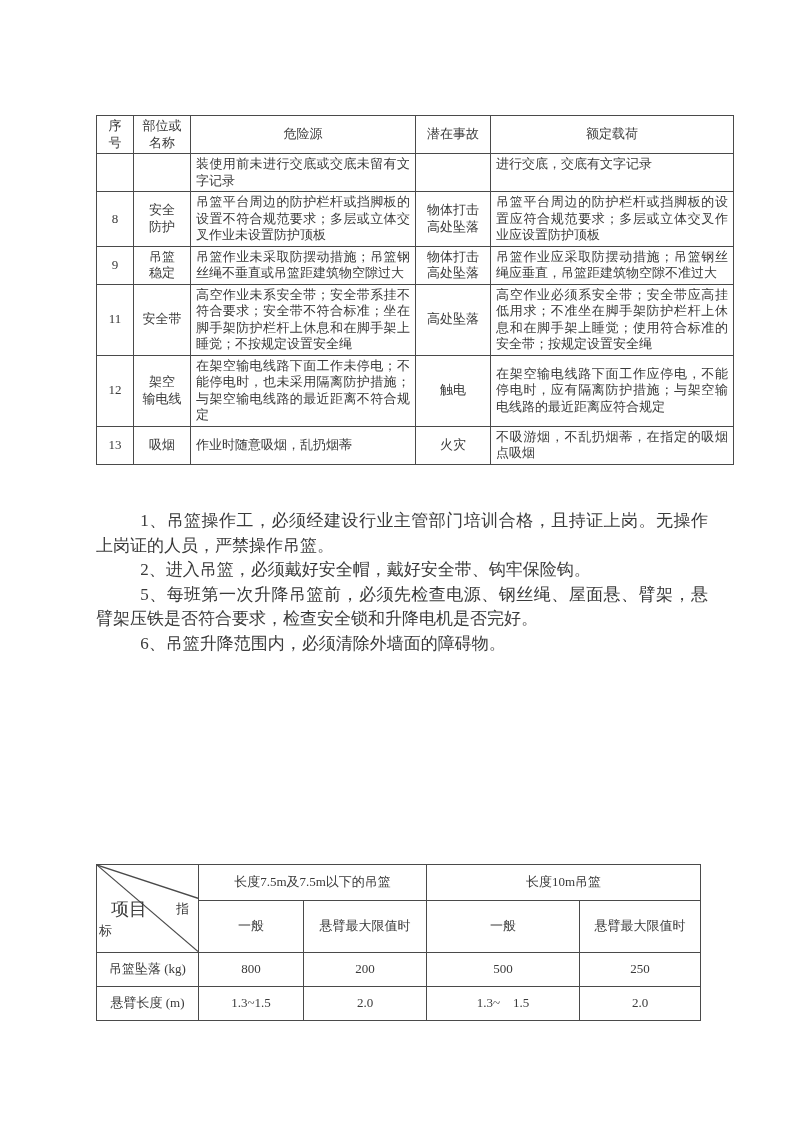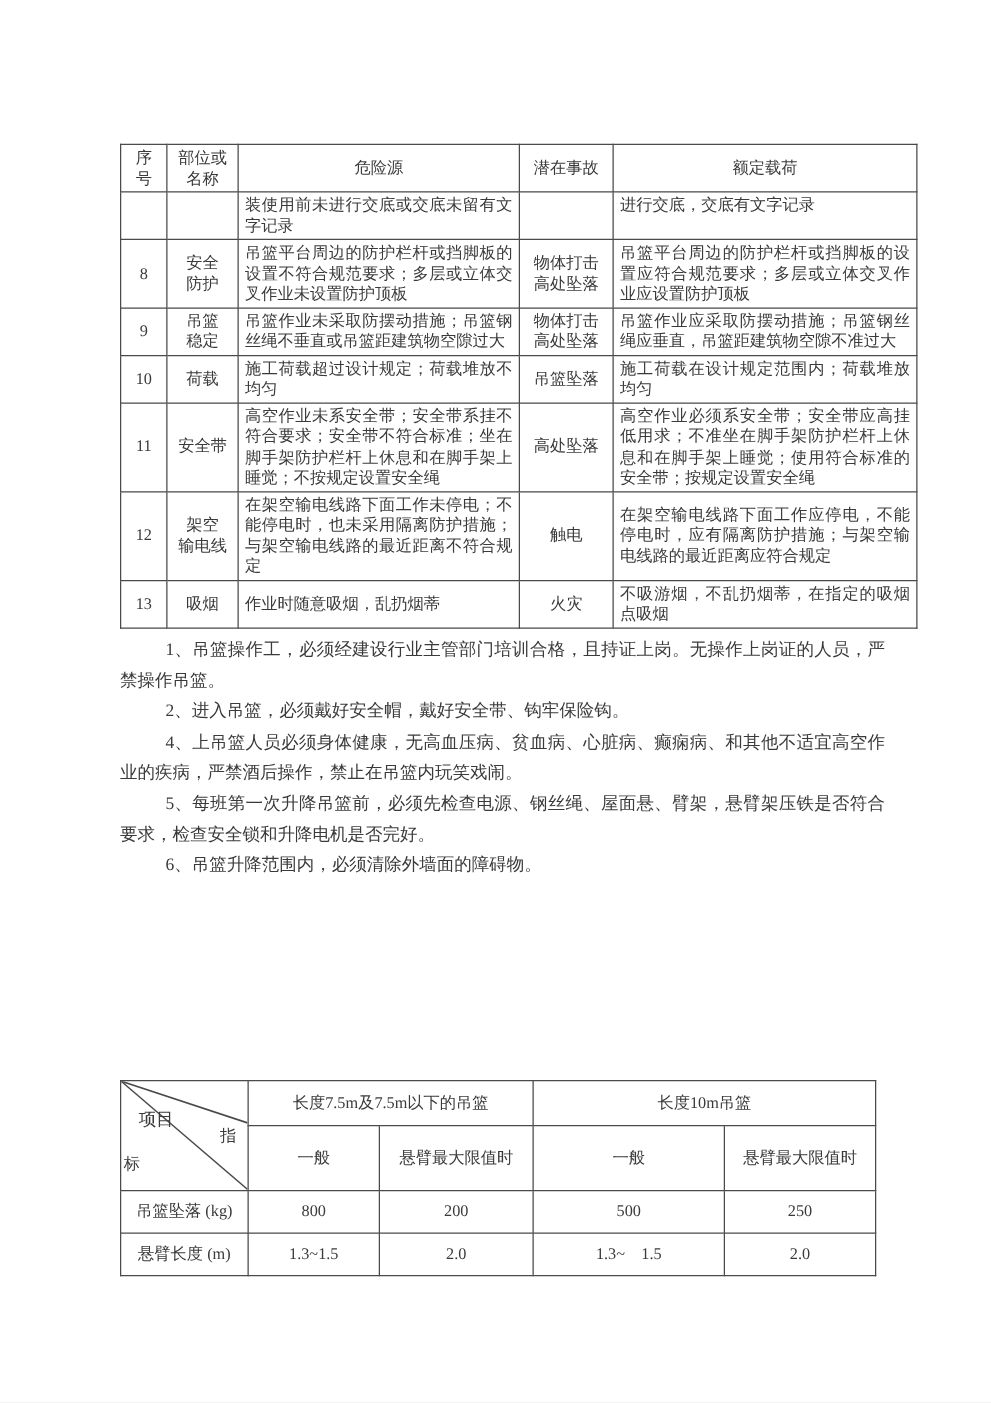--- a/index.html
+++ b/index.html
@@ -25,28 +25,28 @@
   }
   .c-center{text-align:center;}
   .c-left{text-align:justify;text-align-last:left;}
   
   .bodytext{position:absolute;left:96px;top:509px;width:612px;}
   .bodytext h2{
     margin:0;font-size:16.5px;font-weight:bold;
     line-height:24.6px;text-indent:2.6em;color:#2e2e2e;
   }
   .bodytext p{
-    margin:0;font-size:14px;line-height:24.6px;
+    margin:0;font-size:17px;line-height:24.6px;
     text-indent:2.6em;text-align:justify;color:#3a3a3a;
   }
   
   .load-table-wrap{position:absolute;left:96px;top:864px;width:604px;}
   .corner-cell{position:relative;padding:0;height:78px;}
   .corner-cell svg{position:absolute;left:0;top:0;width:100%;height:100%;display:block;}
-  .corner-item{position:absolute;left:14px;top:24px;font-size:14px;}
+  .corner-item{position:absolute;left:14px;top:36px;font-size:18px;}
   .corner-zhi{position:absolute;right:9px;top:36px;font-size:13px;}
   .corner-biao{position:absolute;left:2px;top:58px;font-size:13px;}
 </style>
 </head>
 <body>
 
 <div class="page">
 
   <div class="hazard-table-wrap">
     <table class="doc">
@@ -86,27 +86,20 @@
       <tr>
         <td class="c-center">9</td>
         <td class="c-center">吊篮
 稳定</td>
         <td class="c-left">吊篮作业未采取防摆动措施；吊篮钢丝绳不垂直或吊篮距建筑物空隙过大</td>
         <td class="c-center">物体打击
 高处坠落</td>
         <td class="c-left">吊篮作业应采取防摆动措施；吊篮钢丝绳应垂直，吊篮距建筑物空隙不准过大</td>
       </tr>
       <tr>
-        <td class="c-center">10</td>
-        <td class="c-center">荷载</td>
-        <td class="c-left">施工荷载超过设计规定；荷载堆放不均匀</td>
-        <td class="c-center">吊篮坠落</td>
-        <td class="c-left">施工荷载在设计规定范围内；荷载堆放均匀</td>
-      </tr>
-      <tr>
         <td class="c-center">11</td>
         <td class="c-center">安全带</td>
         <td class="c-left">高空作业未系安全带；安全带系挂不符合要求；安全带不符合标准；坐在脚手架防护栏杆上休息和在脚手架上睡觉；不按规定设置安全绳</td>
         <td class="c-center">高处坠落</td>
         <td class="c-left">高空作业必须系安全带；安全带应高挂低用求；不准坐在脚手架防护栏杆上休息和在脚手架上睡觉；使用符合标准的安全带；按规定设置安全绳</td>
       </tr>
       <tr>
         <td class="c-center">12</td>
         <td class="c-center">架空
 输电线</td>
@@ -121,21 +114,20 @@
         <td class="c-center">火灾</td>
         <td class="c-left">不吸游烟，不乱扔烟蒂，在指定的吸烟点吸烟</td>
       </tr>
     </tbody>
       </table>
   </div>
 
   <div class="bodytext">
     <p>1、吊篮操作工，必须经建设行业主管部门培训合格，且持证上岗。无操作上岗证的人员，严禁操作吊篮。</p>
     <p>2、进入吊篮，必须戴好安全帽，戴好安全带、钩牢保险钩。</p>
-    <p>4、上吊篮人员必须身体健康，无高血压病、贫血病、心脏病、癫痫病、和其他不适宜高空作业的疾病，严禁酒后操作，禁止在吊篮内玩笑戏闹。</p>
     <p>5、每班第一次升降吊篮前，必须先检查电源、钢丝绳、屋面悬、臂架，悬臂架压铁是否符合要求，检查安全锁和升降电机是否完好。</p>
     <p>6、吊篮升降范围内，必须清除外墙面的障碍物。</p>
   </div>
 
   <div class="load-table-wrap">
     <table class="doc">
       <colgroup>
         <col style="width:102px">
           <col style="width:105px">
           <col style="width:123px">

